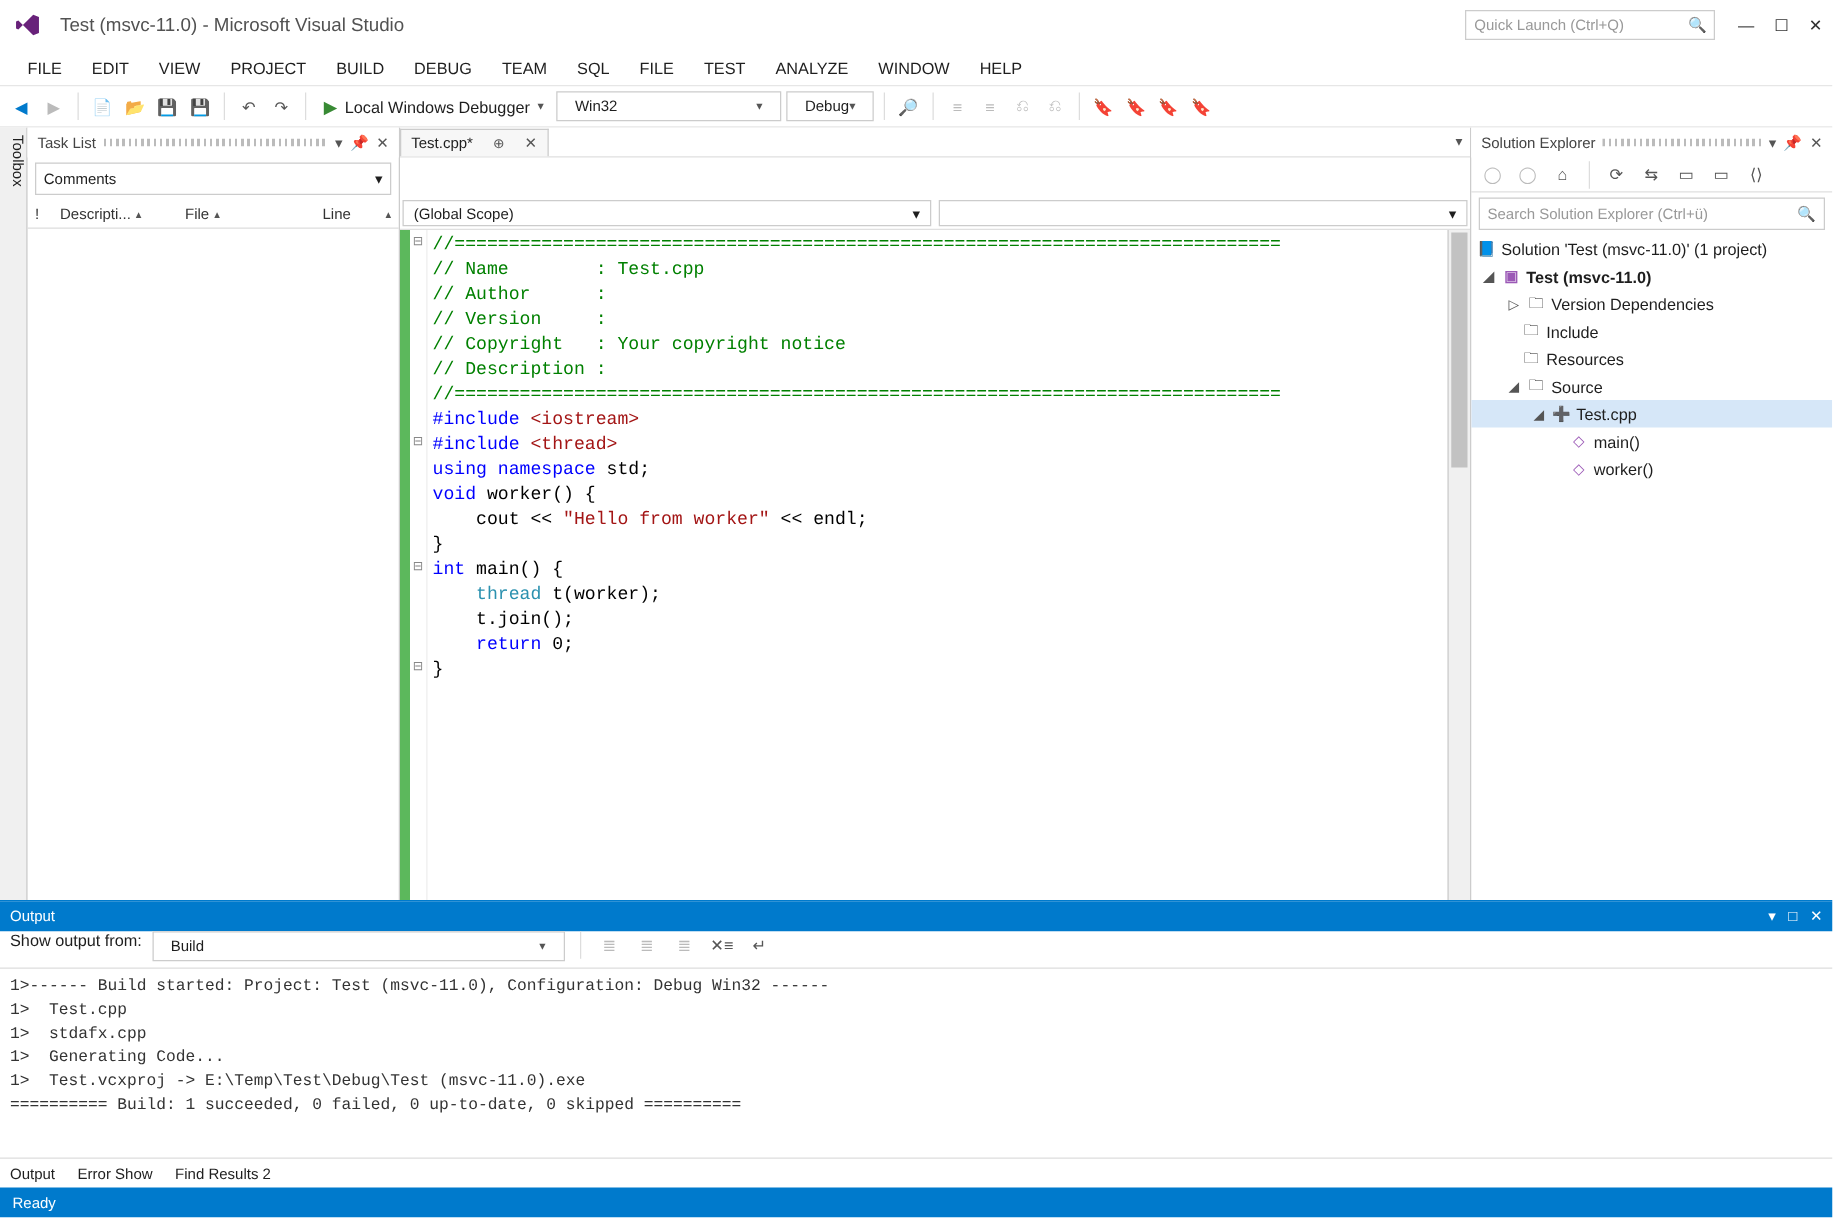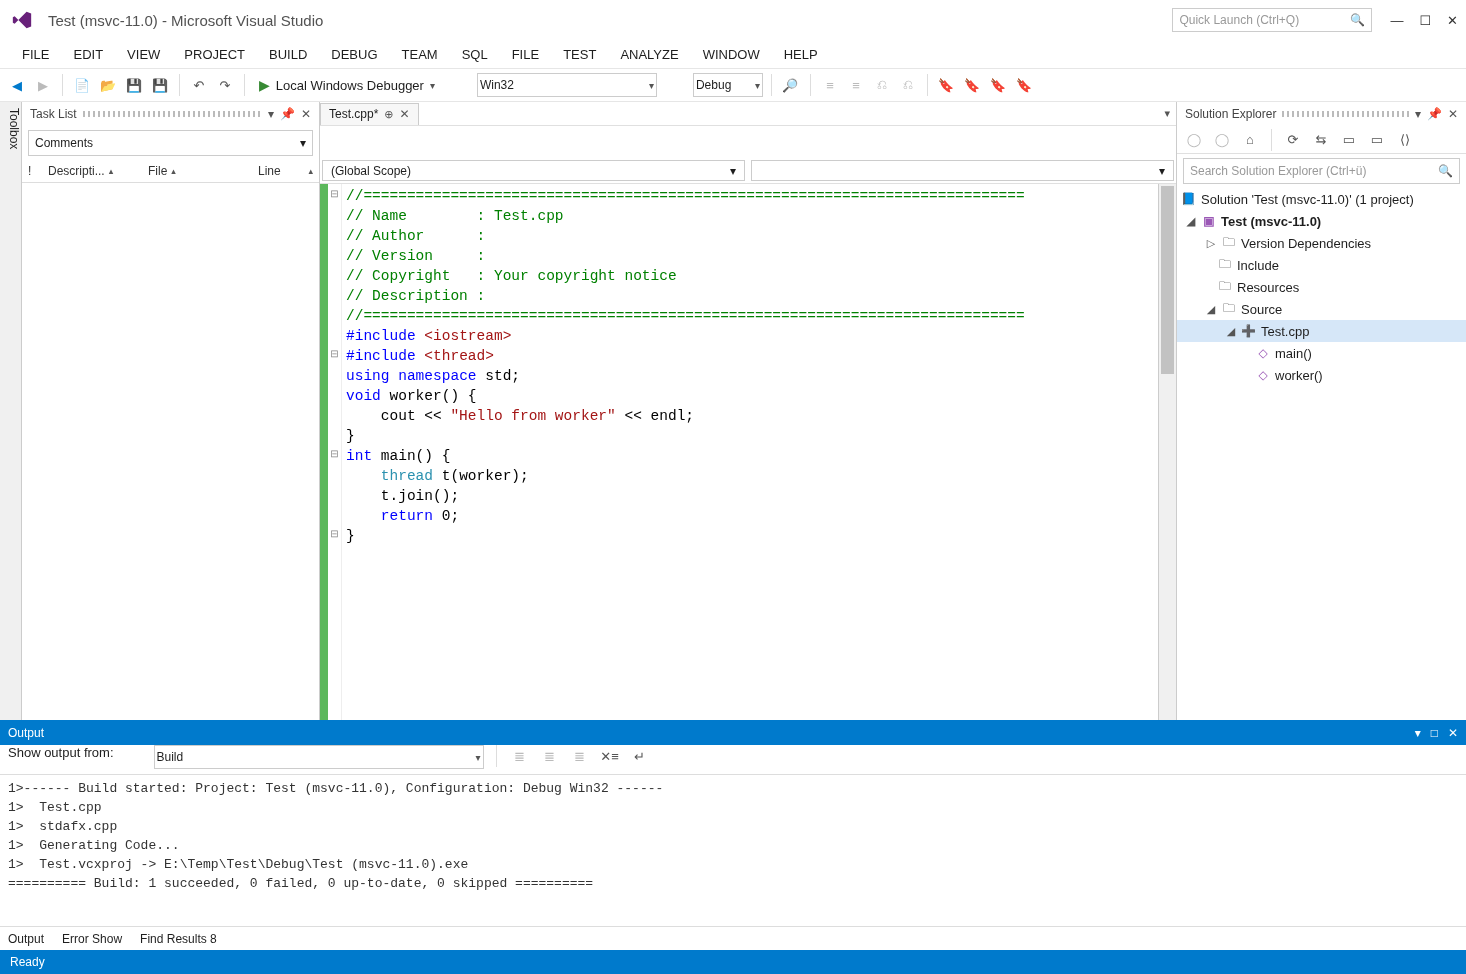--- a/index.html
+++ b/index.html
@@ -11,35 +11,35 @@
 .quick-launch .ql-search { margin-left:auto; }
 .window-btns { display:flex; gap: 16px; margin-left: 10px; color:#333; }
 .menubar { height: 28px; display: flex; align-items: center; padding: 0 12px; background: #fff; gap: 4px; }
 .menubar .mitem { padding: 2px 10px; font-size: 13px; color: #1e1e1e; cursor: default; }
 .toolbar { height: 34px; display: flex; align-items: center; padding: 0 6px; background: #fff; border-top: 1px solid #e6e6e6; border-bottom: 1px solid #e6e6e6; gap: 4px; }
 .tbtn { width: 22px; height: 22px; display:flex; align-items:center; justify-content:center; color:#555; font-size:13px; }
 .tbtn.blue { color:#007acc; }
 .tsep { width:1px; height:22px; background:#ddd; margin:0 4px;}
 .debugger-btn { display:flex; align-items:center; gap:6px; padding:0 6px; height:24px;}
 .debugger-btn .play { color:#388a34; font-size:14px;}
-.combo { height:24px; border:1px solid #ccc; background:#fff; display:flex; align-items:center; padding:0 2px; font-size:12px; color:#1e1e1e;margin-left:32px; }
+.combo { height:24px; border:1px solid #ccc; background:#fff; display:flex; align-items:center; padding:0 14px; font-size:12px; color:#1e1e1e; }
 .combo .carrow { margin-left:auto; color:#555; font-size:10px;}
 .main-area { flex:1; display:flex; overflow:hidden; }
 .vtab { width: 22px; background:#f0f0f0; border-right:1px solid #ccc; writing-mode:vertical-rl; text-orientation:mixed; font-size:12px; color:#1e1e1e; padding-top:6px; text-align:left;}
 .tasklist { width: 298px; display:flex; flex-direction:column; border-right:1px solid #ccc; }
 .panel-header { height:24px; display:flex; align-items:center; padding:0 8px; font-size:12px; color:#444; background:#fff; }
 .dots { flex:1; height:6px; margin:0 6px; background:repeating-linear-gradient(90deg,#bbb 0 2px, transparent 2px 5px); }
 .panel-icons { display:flex; gap:6px; color:#555;}
 .tasklist-combo { height:26px; border:1px solid #ccc; margin:4px 6px; display:flex; align-items:center; padding:0 6px; font-size:12px;}
 .tasklist-cols { display:flex; border-bottom:1px solid #ddd; font-size:12px; color:#333; padding:4px 6px;}
 .tlcol { display:flex; align-items:center; gap:4px; }
 .sort-carrow { font-size:9px; color:#555;}
 .editor-area { flex:1; display:flex; flex-direction:column; overflow:hidden; }
 .editor-tabs { height:24px; display:flex; align-items:center; background:#fff; border-bottom:1px solid #e0e0e0; }
-.etab { height:22px; display:flex; align-items:center; padding:0 8px; font-size:12px; background:#f7f7f7; border:1px solid #ccc; border-bottom:none; gap:6px;}
+.etab { height:22px; display:flex; align-items:center; padding:0 8px; font-size:12px; background:#f7f7f7; border:1px solid #ccc; border-bottom:none; gap:16px;}
 .etab .pin{ font-size:11px; color:#555;}
 .etab .close{ color:#555; }
 .editor-combos { height:26px; display:flex; gap:2px; border-bottom:1px solid #e0e0e0;margin-top:32px;}
 .editor-combo { flex:1; border:1px solid #ccc; margin:2px; display:flex; align-items:center; padding:0 8px; font-size:12px; }
 .code-wrap { flex:1; display:flex; overflow:hidden; }
 .margin-strip { width:8px; background:#5cb85c;}
 .fold-strip { width:14px; background:#fff; border-right:1px solid #eee; font-size:10px; color:#888; line-height:20px; text-align:center;}
 .code { flex:1; font-family:Consolas,"Courier New",monospace; font-size:14.5px; line-height:20px; white-space:pre; padding:2px 4px; overflow:hidden; color:#000; }
 .c-green{ color:#008000;}
 .c-blue{ color:#0000ff;}
@@ -323,19 +323,19 @@
   </div>
   <div class="output-text">1&gt;------ Build started: Project: Test (msvc-11.0), Configuration: Debug Win32 ------
 1&gt;  Test.cpp
 1&gt;  stdafx.cpp
 1&gt;  Generating Code...
 1&gt;  Test.vcxproj -&gt; E:\Temp\Test\Debug\Test (msvc-11.0).exe
 ========== Build: 1 succeeded, 0 failed, 0 up-to-date, 0 skipped ==========</div>
   <div class="output-tabs" id="output-tabs">
       <span>Output</span>
       <span>Error Show</span>
-      <span>Find Results 8</span>
+      <span>Find Results 2</span>
     </div>
 </div>
 
 <div class="statusbar">
   <span>Ready</span>
 </div>
 
 </body></html>

